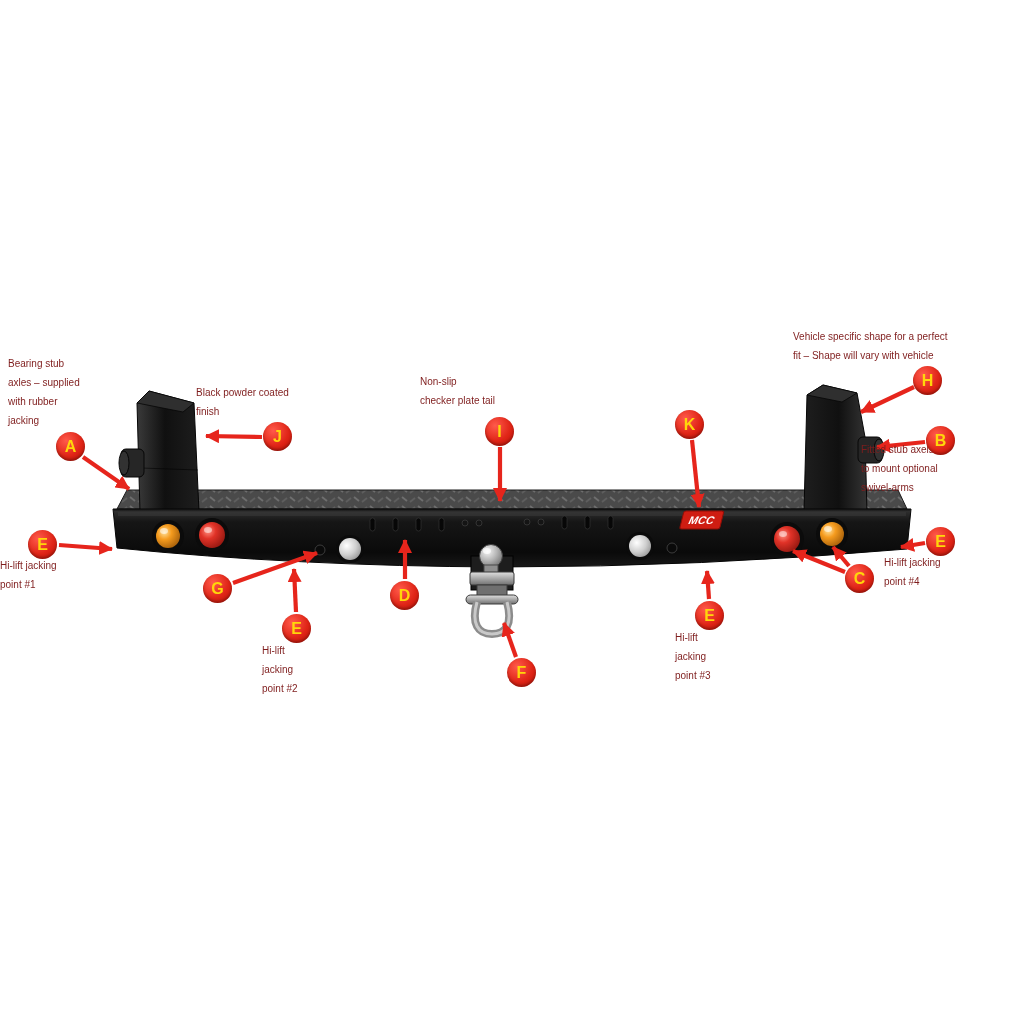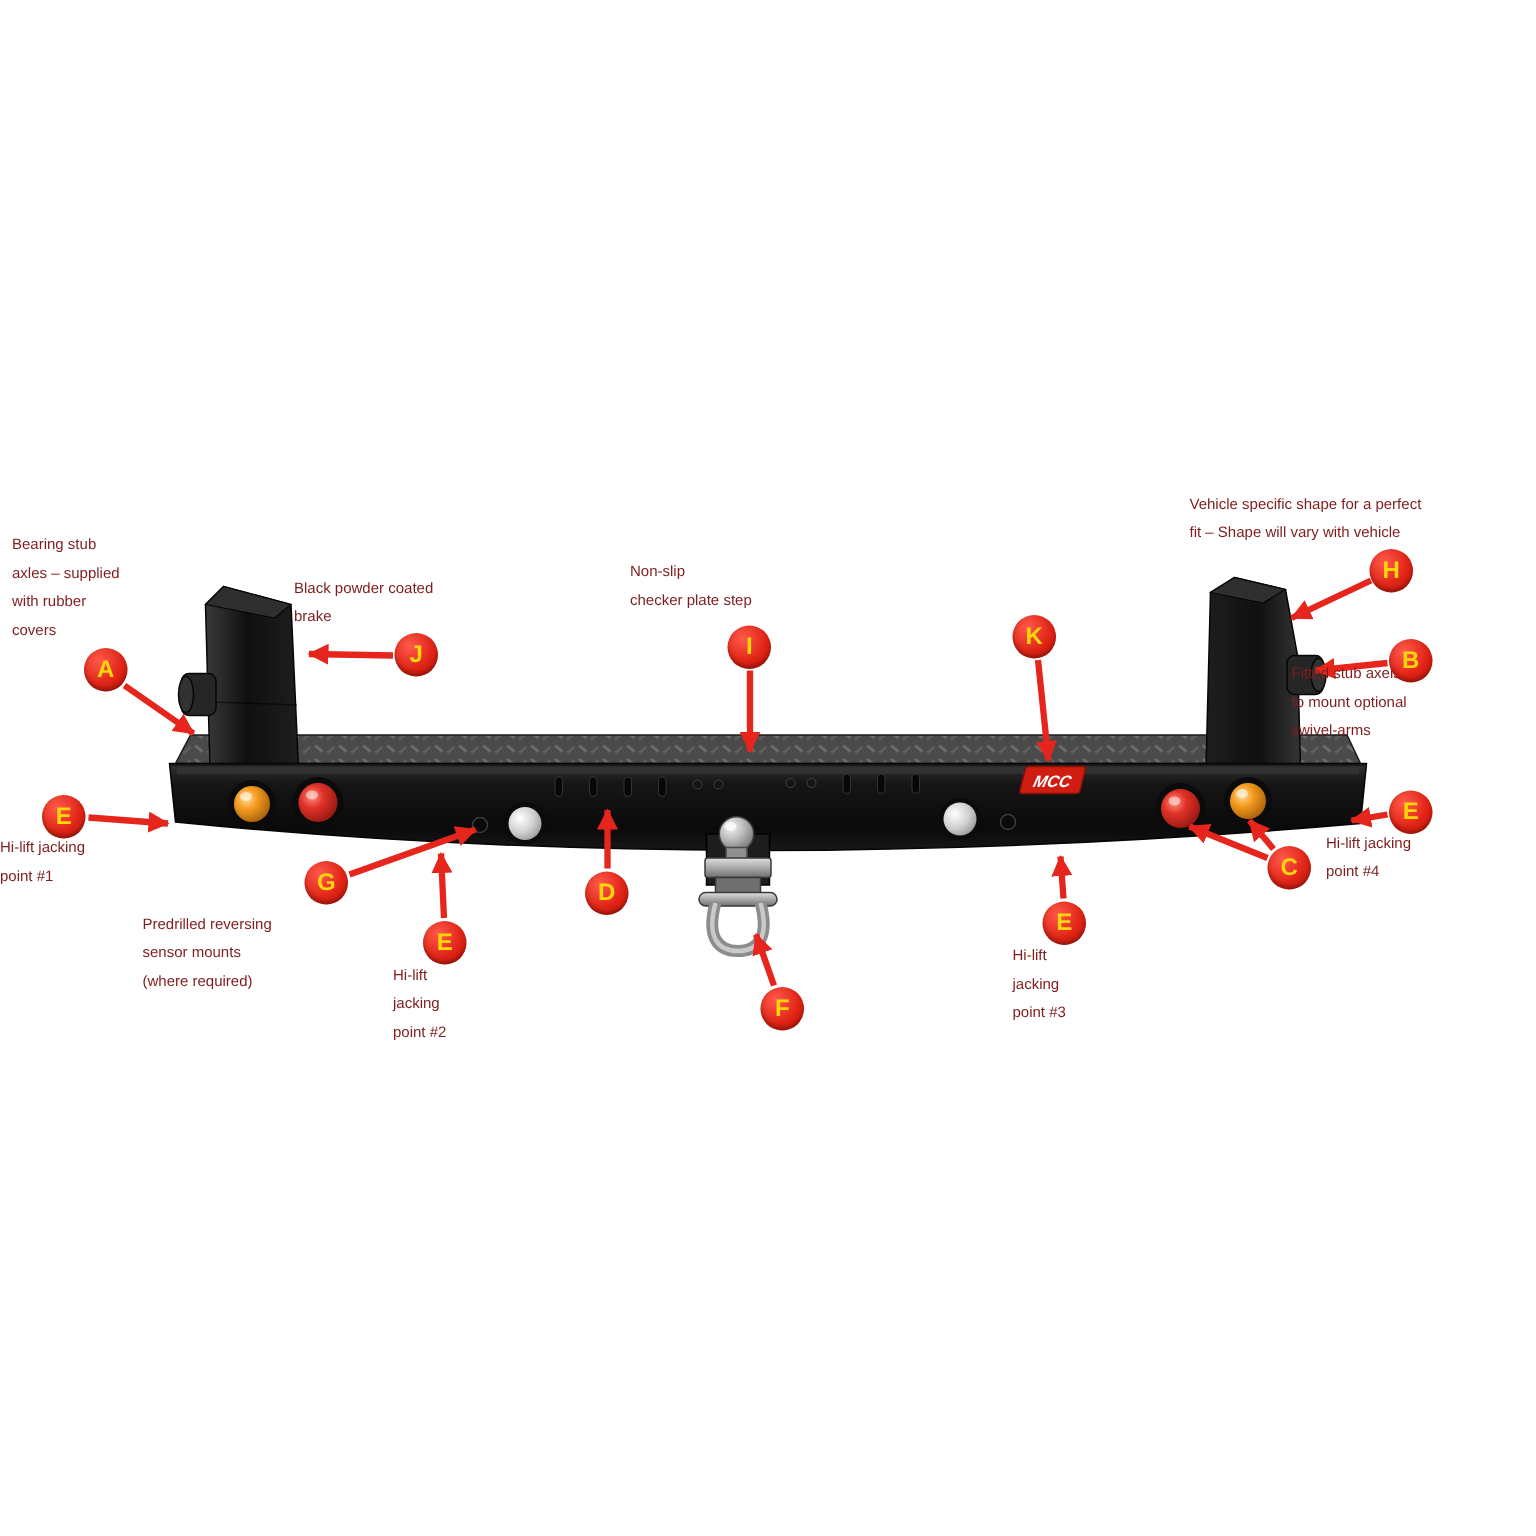--- a/index.html
+++ b/index.html
@@ -195,37 +195,34 @@
       <line x1="296" y1="612" x2="294" y2="569" marker-end="url(#ah)"></line>
       <line x1="405" y1="579" x2="405" y2="540" marker-end="url(#ah)"></line>
       <line x1="516" y1="657" x2="504" y2="623" marker-end="url(#ah)"></line>
       <line x1="709" y1="599" x2="707" y2="571" marker-end="url(#ah)"></line>
     </g>
   </svg>
 
   <div class="callout-text" style="left:8px;top:354px;width:128px">Bearing stub
 axles – supplied
 with rubber
-covers</div>
+jacking</div>
   <div class="callout-text" style="left:196px;top:383px;width:168px">Black powder coated
-brake</div>
+finish</div>
   <div class="callout-text" style="left:420px;top:372px;width:160px">Non-slip
-checker plate step</div>
+checker plate tail</div>
   <div class="callout-text" style="left:793px;top:327px;width:226px">Vehicle specific shape for a perfect
 fit – Shape will vary with vehicle</div>
   <div class="callout-text" style="left:861px;top:440px;width:160px">Fitted stub axels
 to mount optional
 swivel-arms</div>
   <div class="callout-text" style="left:0px;top:556px;width:104px">Hi-lift jacking
 point #1</div>
   <div class="callout-text" style="left:884px;top:553px;width:114px">Hi-lift jacking
 point #4</div>
-  <div class="callout-text" style="left:95px;top:607px;width:180px">Predrilled reversing
-sensor mounts
-(where required)</div>
   <div class="callout-text" style="left:262px;top:641px;width:70px">Hi-lift
 jacking
 point #2</div>
   <div class="callout-text" style="left:675px;top:628px;width:70px">Hi-lift
 jacking
 point #3</div>
 
   <div class="badge" style="left:56px;top:432px">A</div>
   <div class="badge" style="left:263px;top:422px">J</div>
   <div class="badge" style="left:485px;top:417px">I</div>

